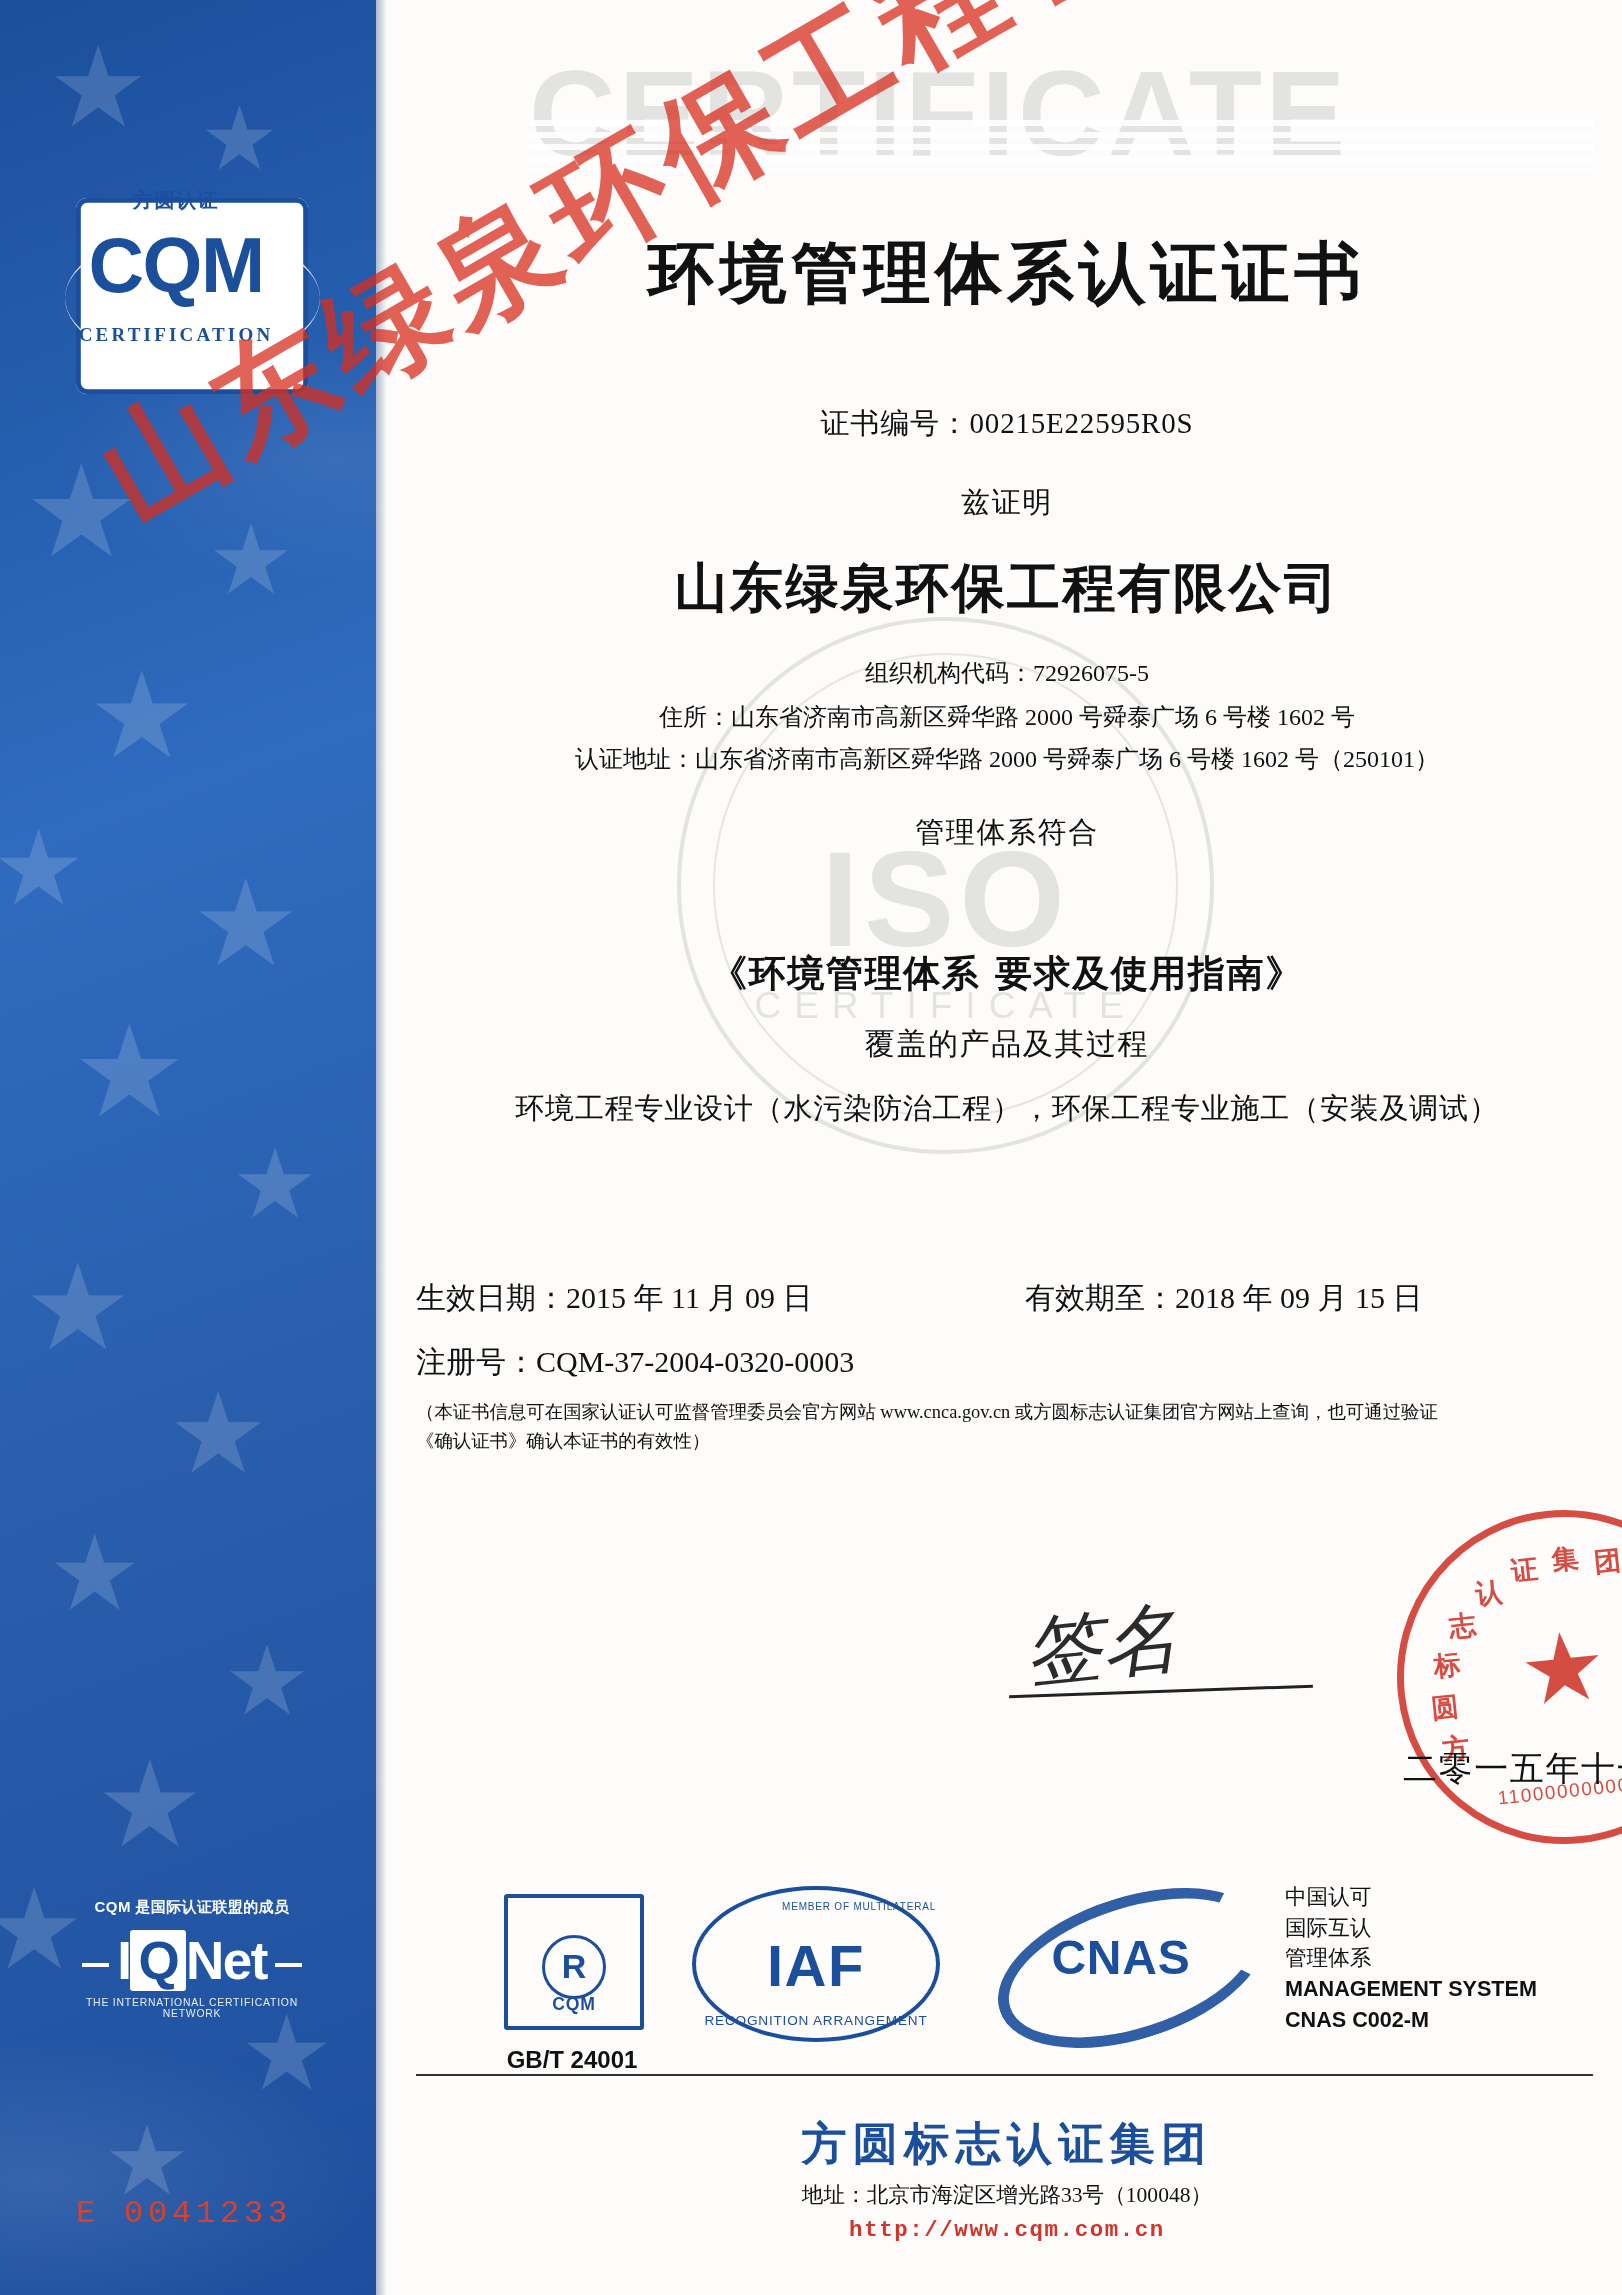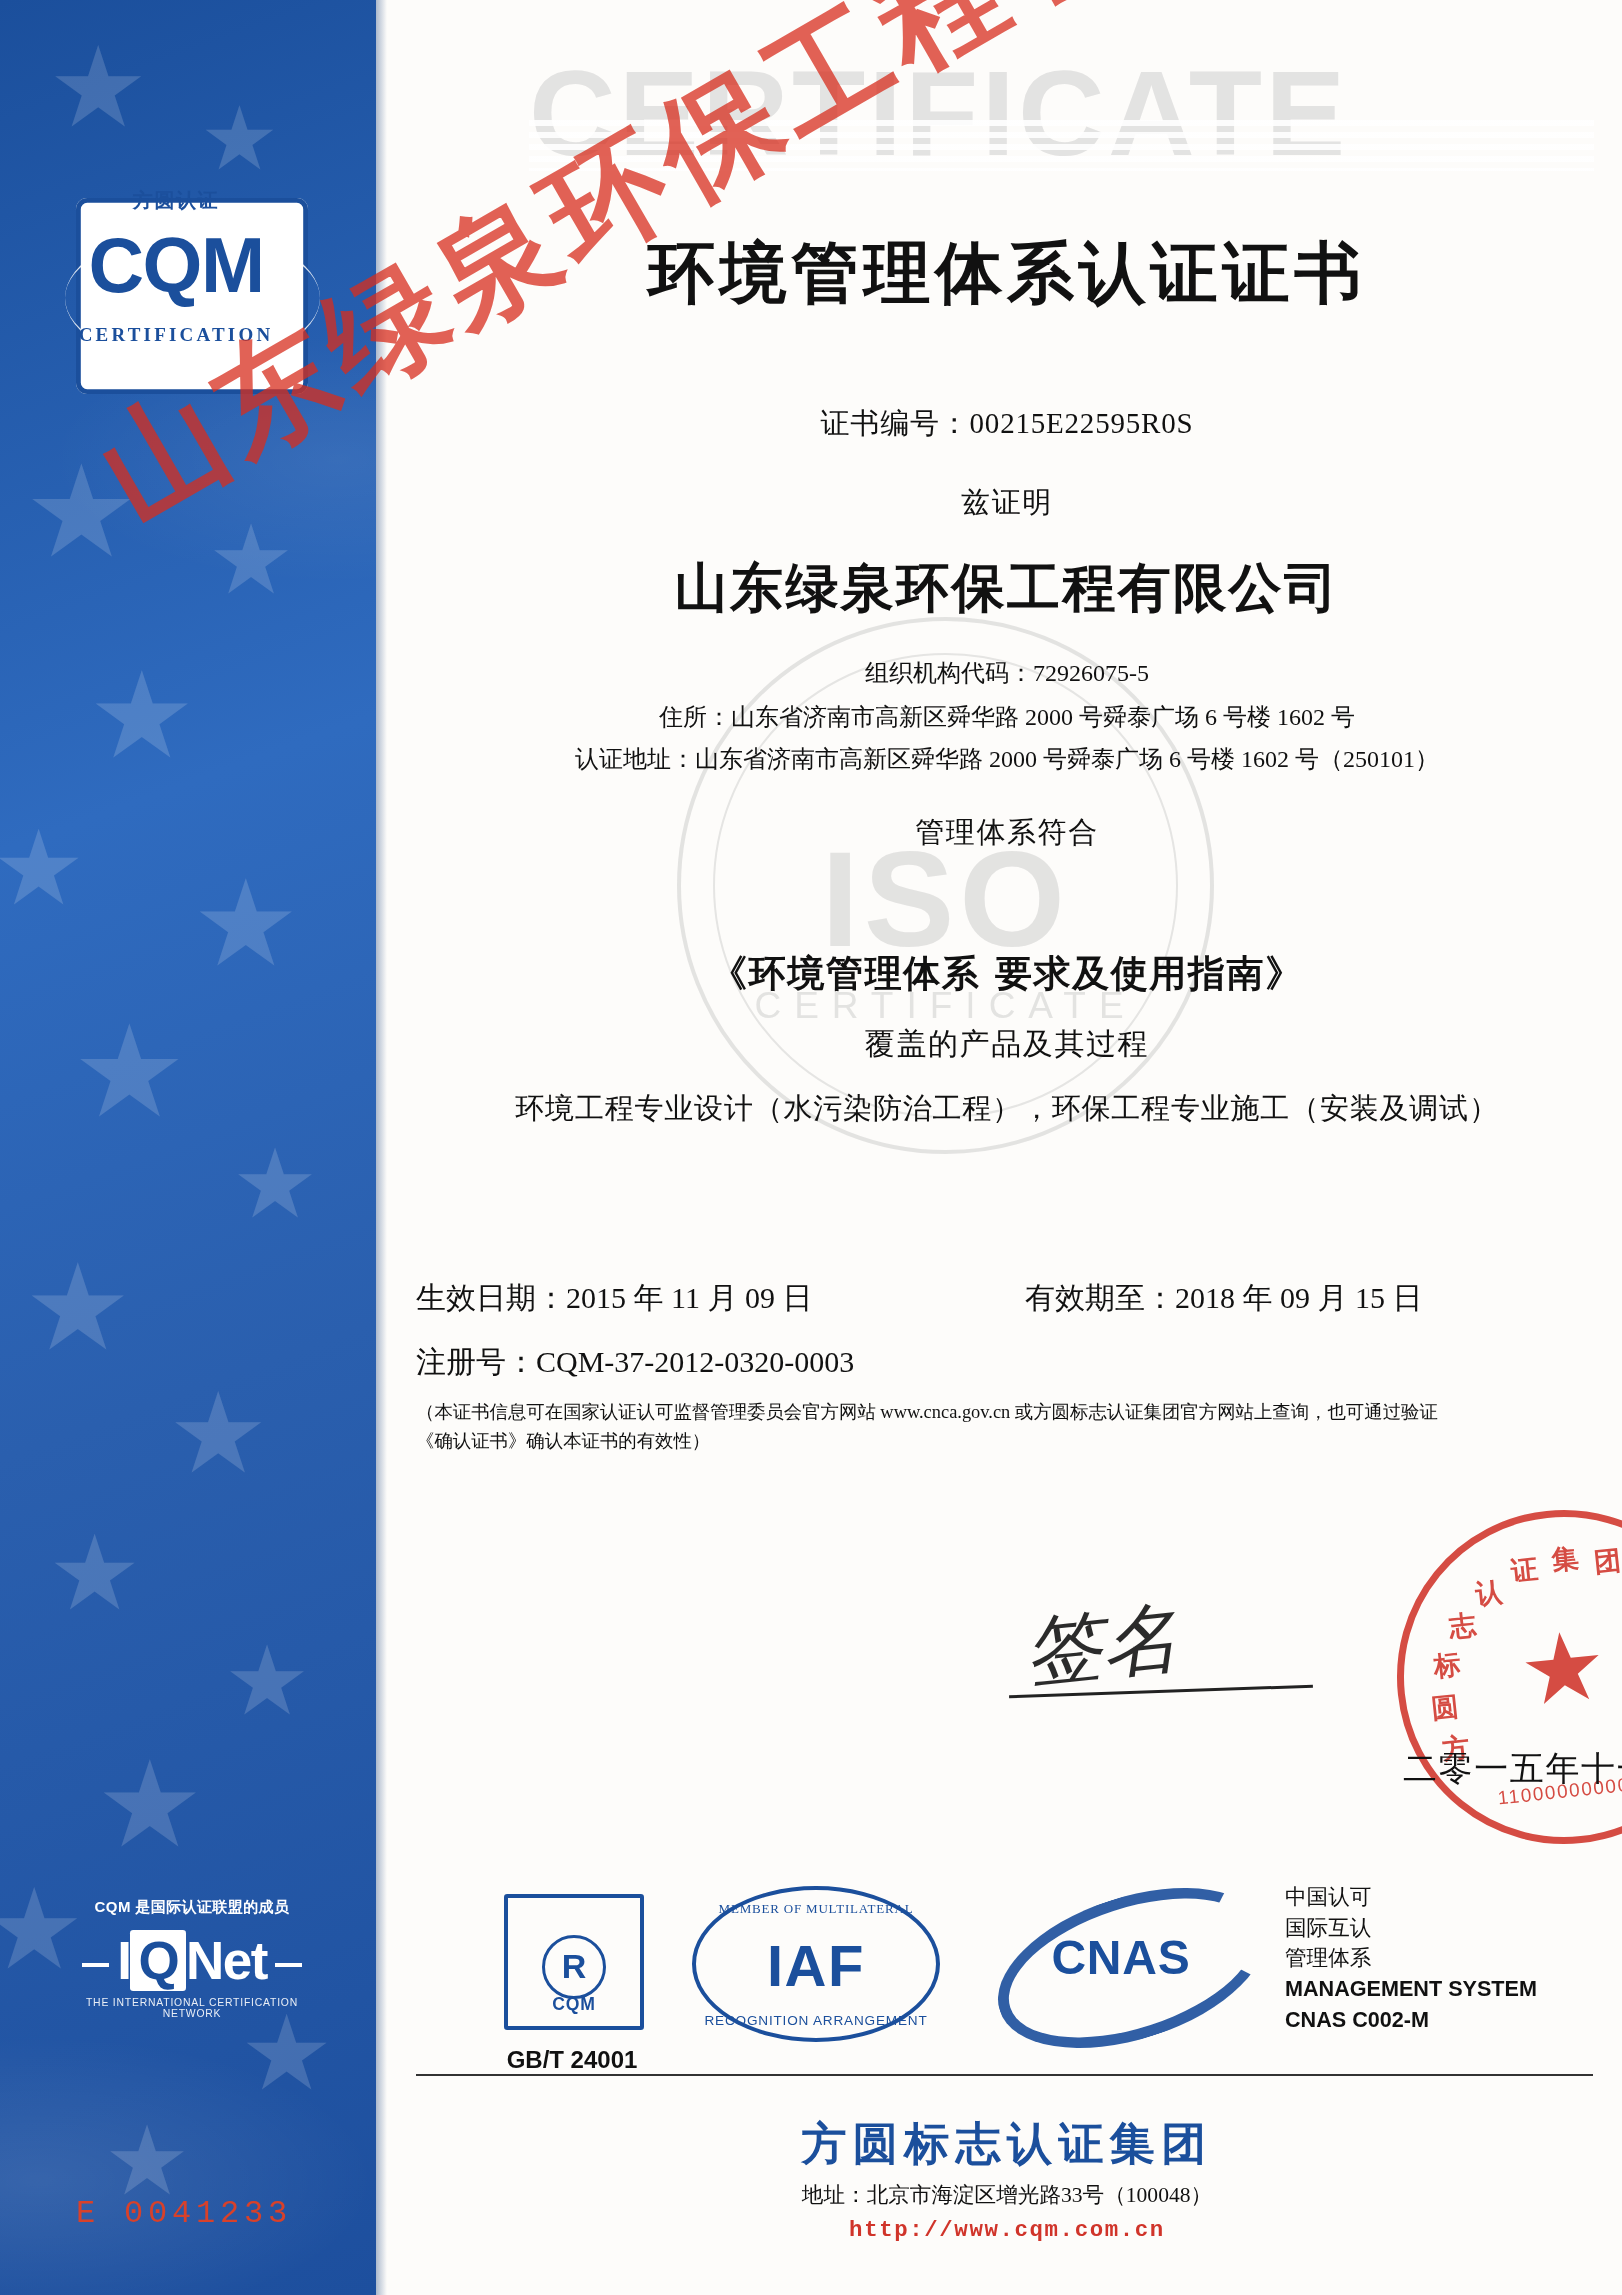--- a/index.html
+++ b/index.html
@@ -264,22 +264,22 @@
 
   .mark-iaf{
     position:absolute;left:276px;top:0px;width:240px;height:148px;
     border:4px solid #1b4f9c;border-radius:50%;color:#1b4f9c;
   }
   .mark-iaf .iaf{
     position:absolute;left:0;top:42px;width:240px;text-align:center;
     font-family:"Liberation Sans",sans-serif;font-weight:bold;font-size:58px;letter-spacing:1.6px;
   }
   .mark-iaf .top{
-    position:absolute;left:0;top:11.2px;width:240px;text-align:center;
-    font-family:Liberation Serif, serif;font-size:13px;letter-spacing:0.8px;
+    position:absolute;left:0;top:11.2px;width:240px;text-align:right;
+    font-family:Liberation Sans, sans-serif;font-size:10px;letter-spacing:0.8px;
   }
   .mark-iaf .bot{
     position:absolute;left:0;bottom:9.6px;width:240px;text-align:center;
     font-family:"Liberation Sans",sans-serif;font-size:13.6px;letter-spacing:0.8px;
   }
 
   .mark-cnas{
     position:absolute;left:577px;top:6.4px;width:256px;height:136px;
   }
   .mark-cnas .swoosh{
@@ -399,21 +399,21 @@
     <div class="addr2">认证地址：山东省济南市高新区舜华路 2000 号舜泰广场 6 号楼 1602 号（250101）</div>
 
     <div class="conform">管理体系符合</div>
     <div class="standard-cn">《环境管理体系 要求及使用指南》</div>
 
     <div class="scope-label">覆盖的产品及其过程</div>
     <div class="scope-text">环境工程专业设计（水污染防治工程），环保工程专业施工（安装及调试）</div>
 
     <div class="date-eff">生效日期：2015 年 11 月 09 日</div>
     <div class="date-exp">有效期至：2018 年 09 月 15 日</div>
-    <div class="reg-no">注册号：CQM-37-2012-0320-0003</div>
+    <div class="reg-no">注册号：CQM-37-2004-0320-0003</div>
 
     <div class="note">
       <div>（本证书信息可在国家认证认可监督管理委员会官方网站 www.cnca.gov.cn 或方圆标志认证集团官方网站上查询，也可通过验证</div>
       <div>《确认证书》确认本证书的有效性）</div>
     </div>
 
     <div class="signature">
       <div class="sig-ink">签名</div>
       <div class="sig-line"></div>
     </div>

